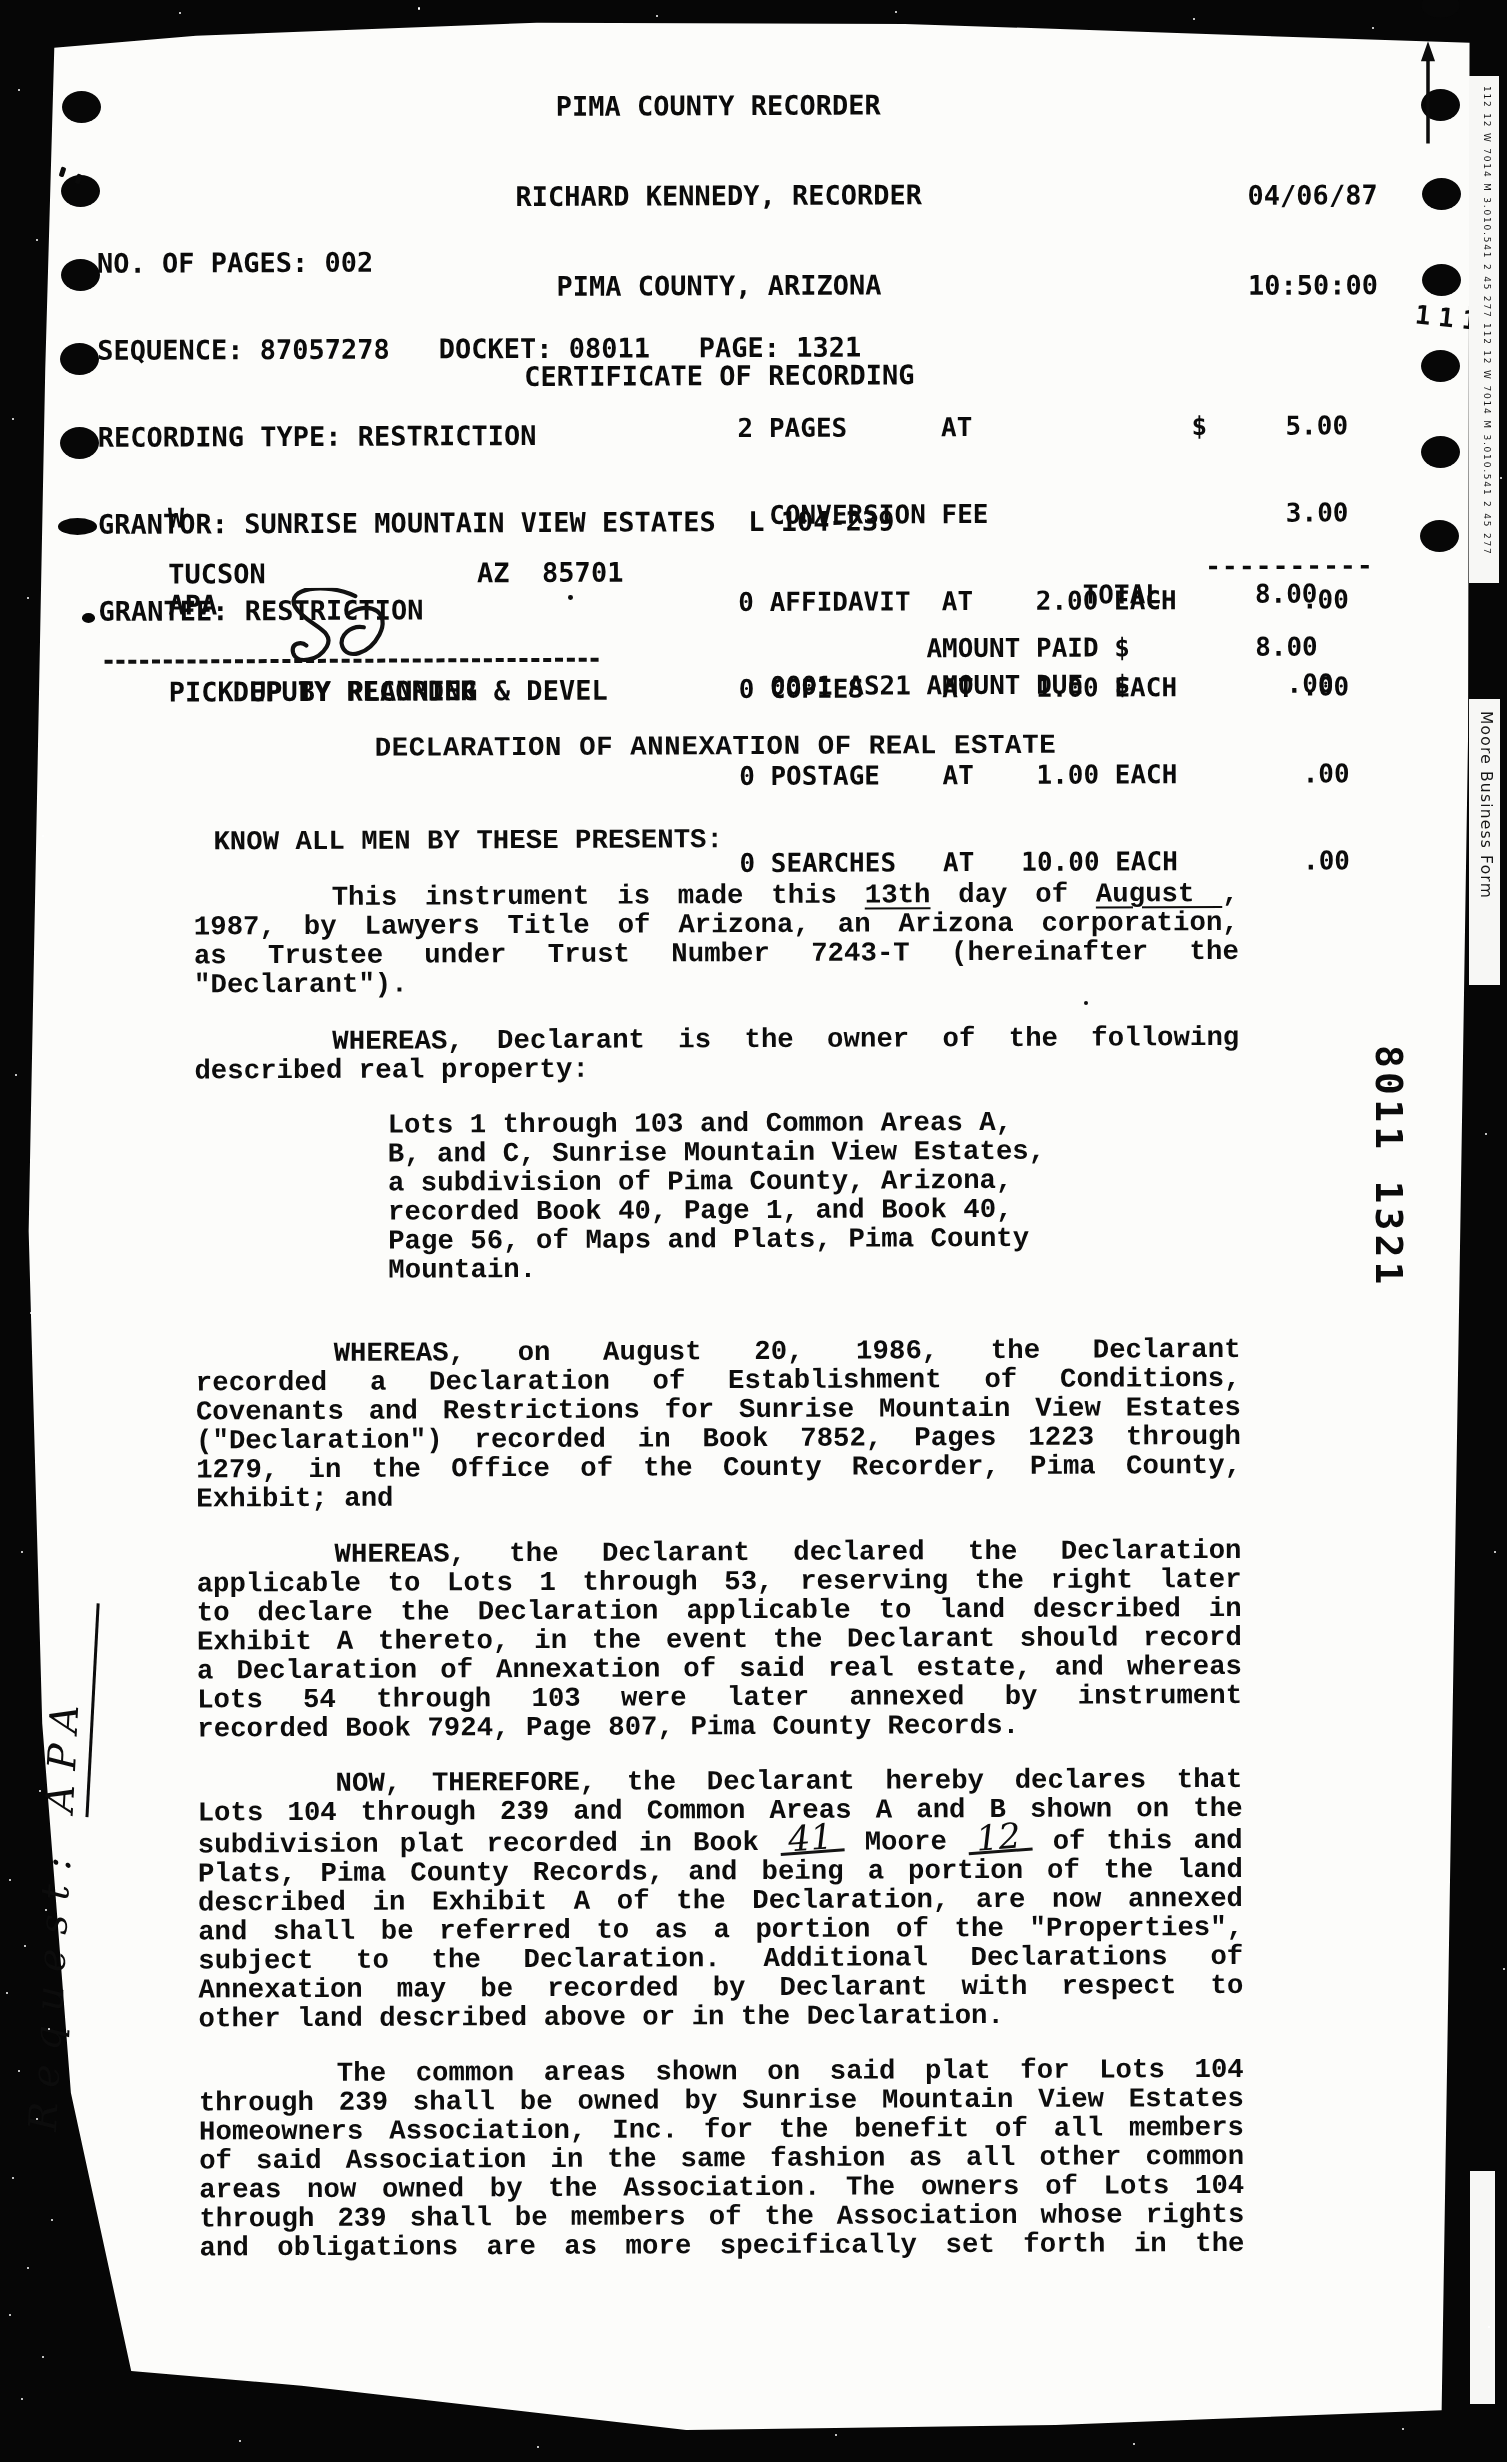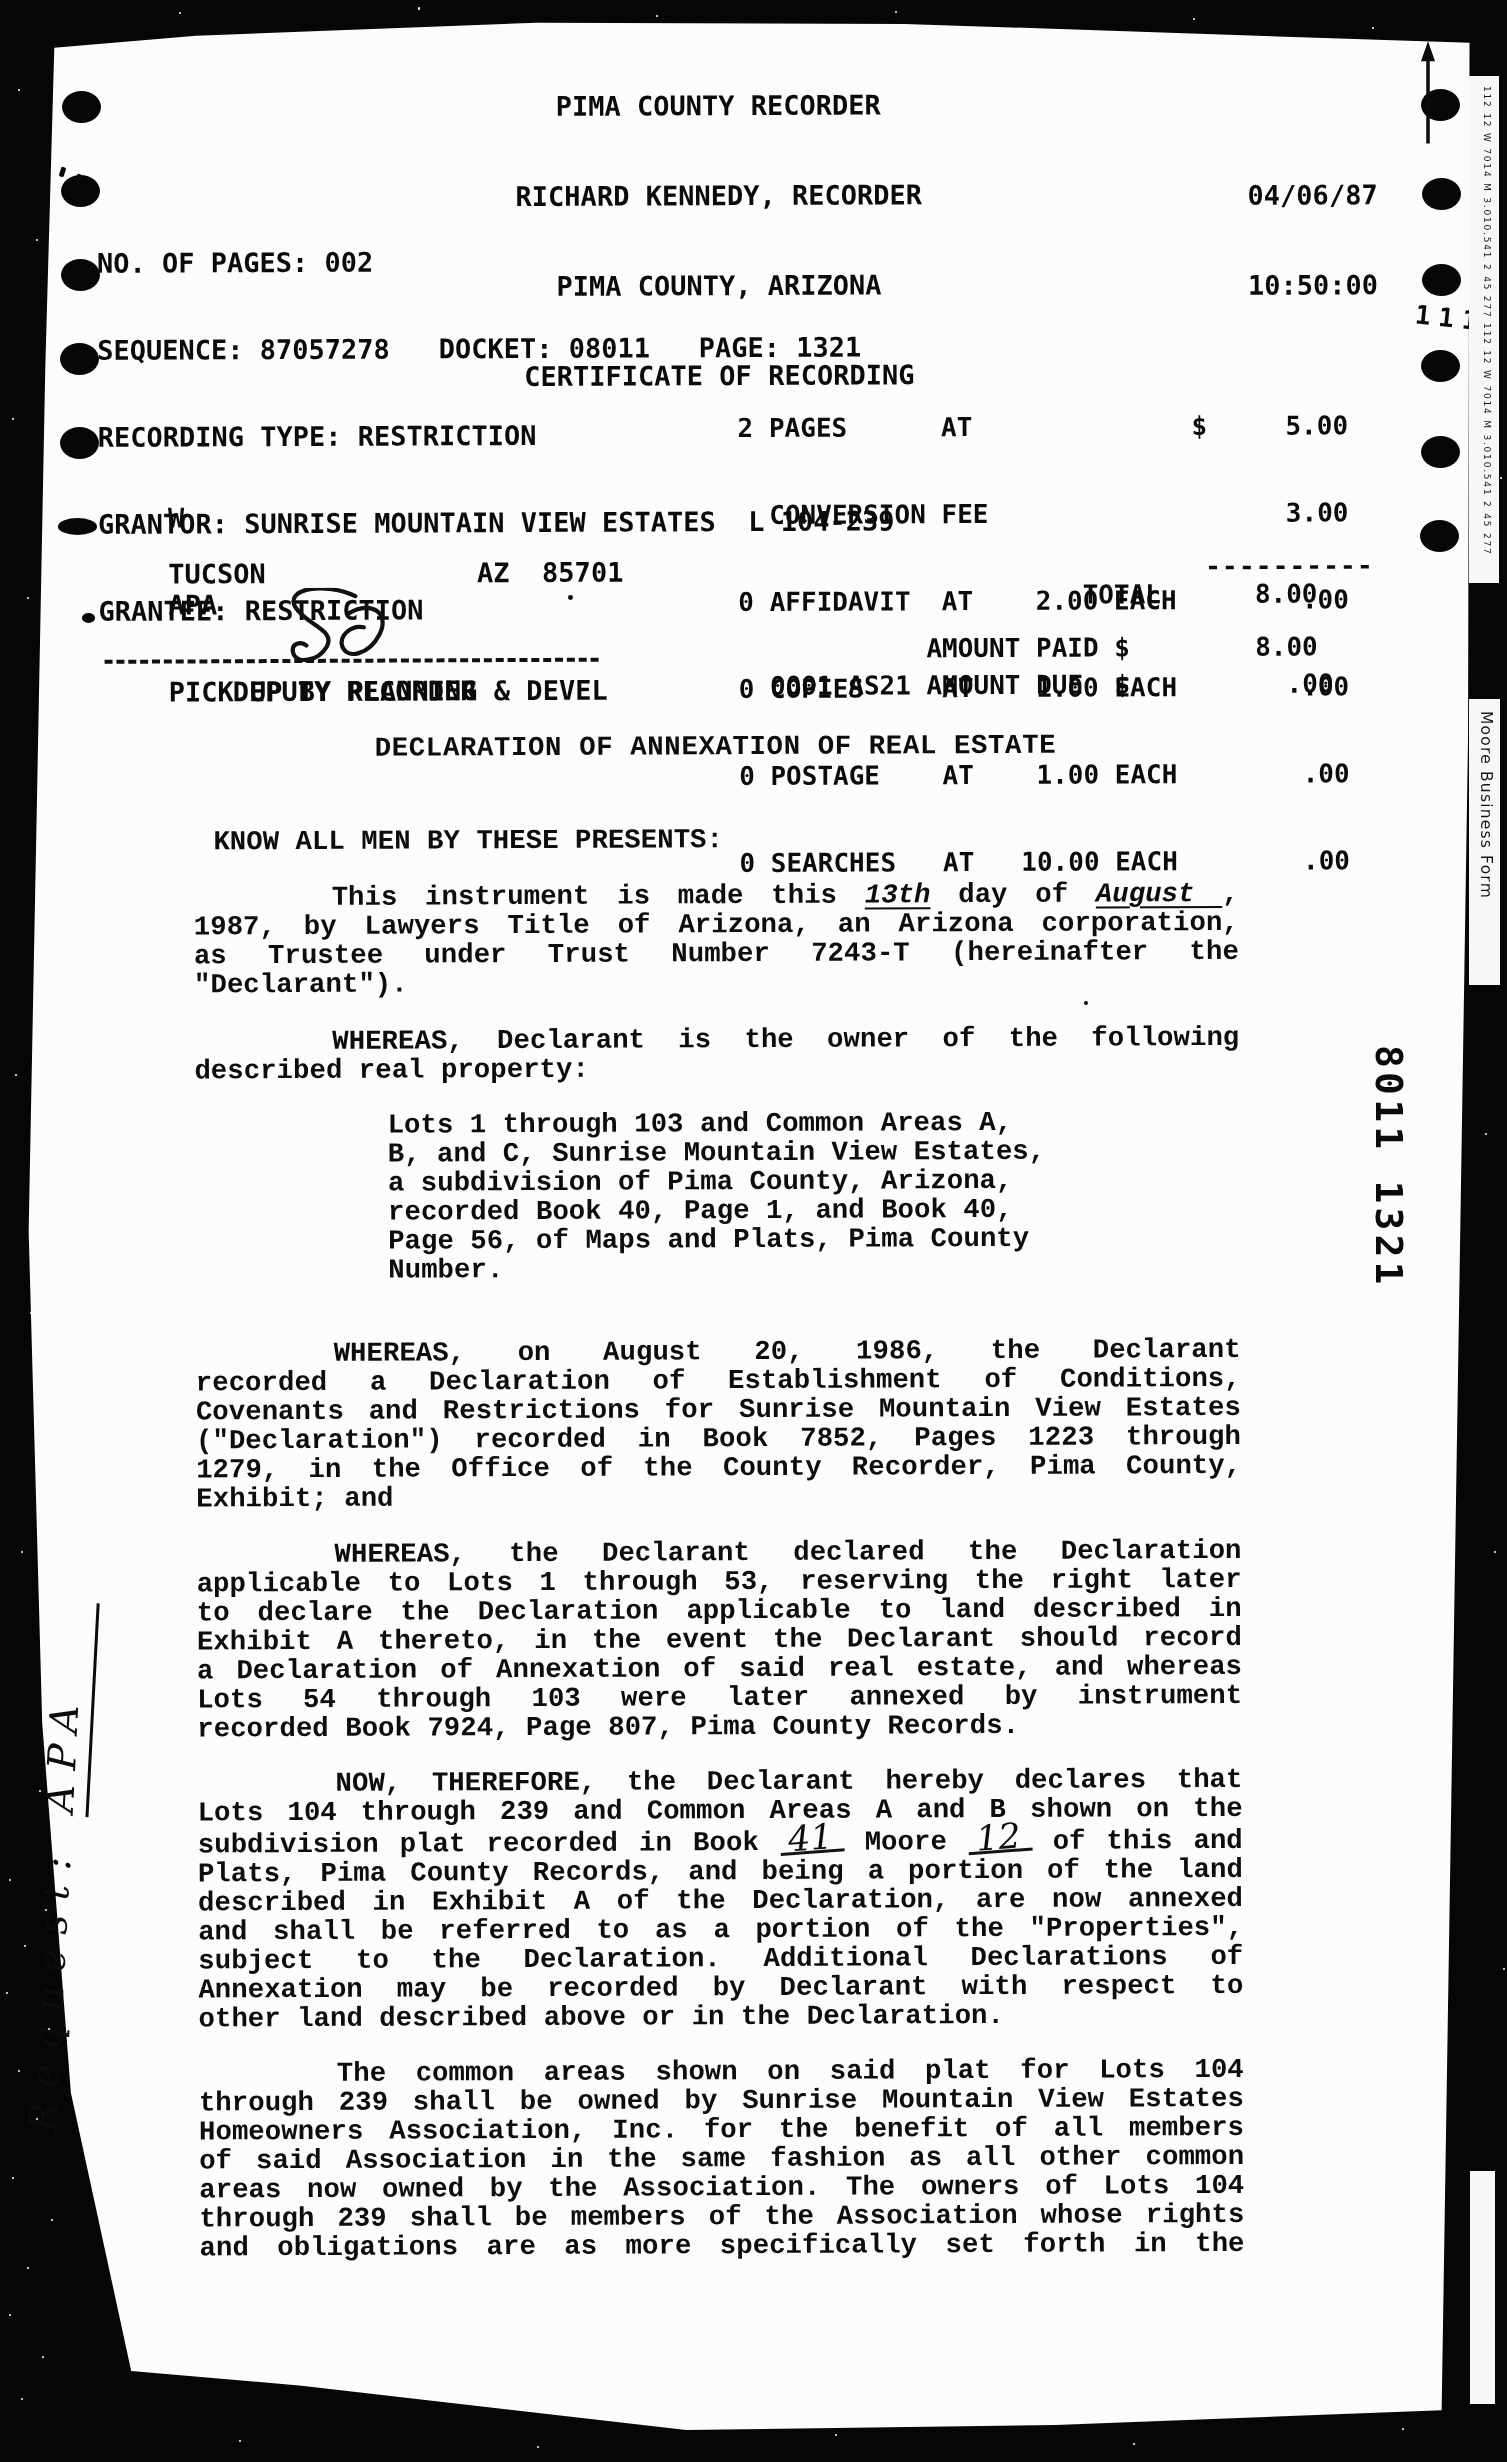--- a/index.html
+++ b/index.html
@@ -32,21 +32,21 @@
   .pickup{position:absolute;left:170px;top:443px;line-height:29px;}
   .cityline{position:absolute;left:170px;top:557px;}
   .sig-line{position:absolute;left:106px;top:657px;width:494px;border-top:4.2px dashed #101010;}
   .deputy{position:absolute;left:234px;top:675px;}
 
   
   .para{position:absolute;left:194px;width:1045px;font:700 27.4px "Liberation Mono",monospace;color:#0d0d0d;}
   .bl{min-height:29px;line-height:29px;}
   .j{text-align:justify;text-align-last:justify;}
   .ind{padding-left:138px;box-sizing:border-box;}
-  .u{text-decoration:underline;text-decoration-thickness:2.4px;text-underline-offset:5.4px;font-style:italic;}
+  .u{text-decoration:underline;text-decoration-thickness:2.4px;text-underline-offset:5.4px;}
   .hw{font:italic 400 35px "DejaVu Serif",serif;border-bottom:3px solid #141414;
       padding:0 10.7px 0 8.4px;display:inline-block;transform:rotate(-4deg);line-height:26px;}
   .doc-title{position:absolute;left:194px;top:731px;width:1045px;text-align:center;
       font:700 27.4px "Liberation Mono",monospace;color:#0d0d0d;letter-spacing:0.6px;}
   .salutation{position:absolute;left:214px;top:824px;font:700 27.4px "Liberation Mono",monospace;color:#0d0d0d;}
   .pa0{top:881px}.pa1{top:1025px}
   .pa2{top:1109px;left:387px;width:698px}
   .pa3{top:1337px}.pa4{top:1538px}.pa5{top:1767px}.pa6{top:2057px}
 
   
@@ -141,21 +141,21 @@
   <div class="para pa1">
       <div class="bl j ind"><span>WHEREAS, Declarant is the owner of the following</span></div>
       <div class="bl"><span>described real property:</span></div>
     </div>
   <div class="para pa2">
       <div class="bl"><span>Lots 1 through 103 and Common Areas A,</span></div>
       <div class="bl"><span>B, and C, Sunrise Mountain View Estates,</span></div>
       <div class="bl"><span>a subdivision of Pima County, Arizona,</span></div>
       <div class="bl"><span>recorded Book 40, Page 1, and Book 40,</span></div>
       <div class="bl"><span>Page 56, of Maps and Plats, Pima County</span></div>
-      <div class="bl"><span>Number.</span></div>
+      <div class="bl"><span>Mountain.</span></div>
     </div>
   <div class="para pa3">
       <div class="bl j ind"><span>WHEREAS, on August 20, 1986, the Declarant</span></div>
       <div class="bl j"><span>recorded a Declaration of Establishment of Conditions,</span></div>
       <div class="bl j"><span>Covenants and Restrictions for Sunrise Mountain View Estates</span></div>
       <div class="bl j"><span>("Declaration") recorded in Book 7852, Pages 1223 through</span></div>
       <div class="bl j"><span>1279, in the Office of the County Recorder, Pima County,</span></div>
       <div class="bl"><span>Exhibit; and</span></div>
     </div>
   <div class="para pa4">

